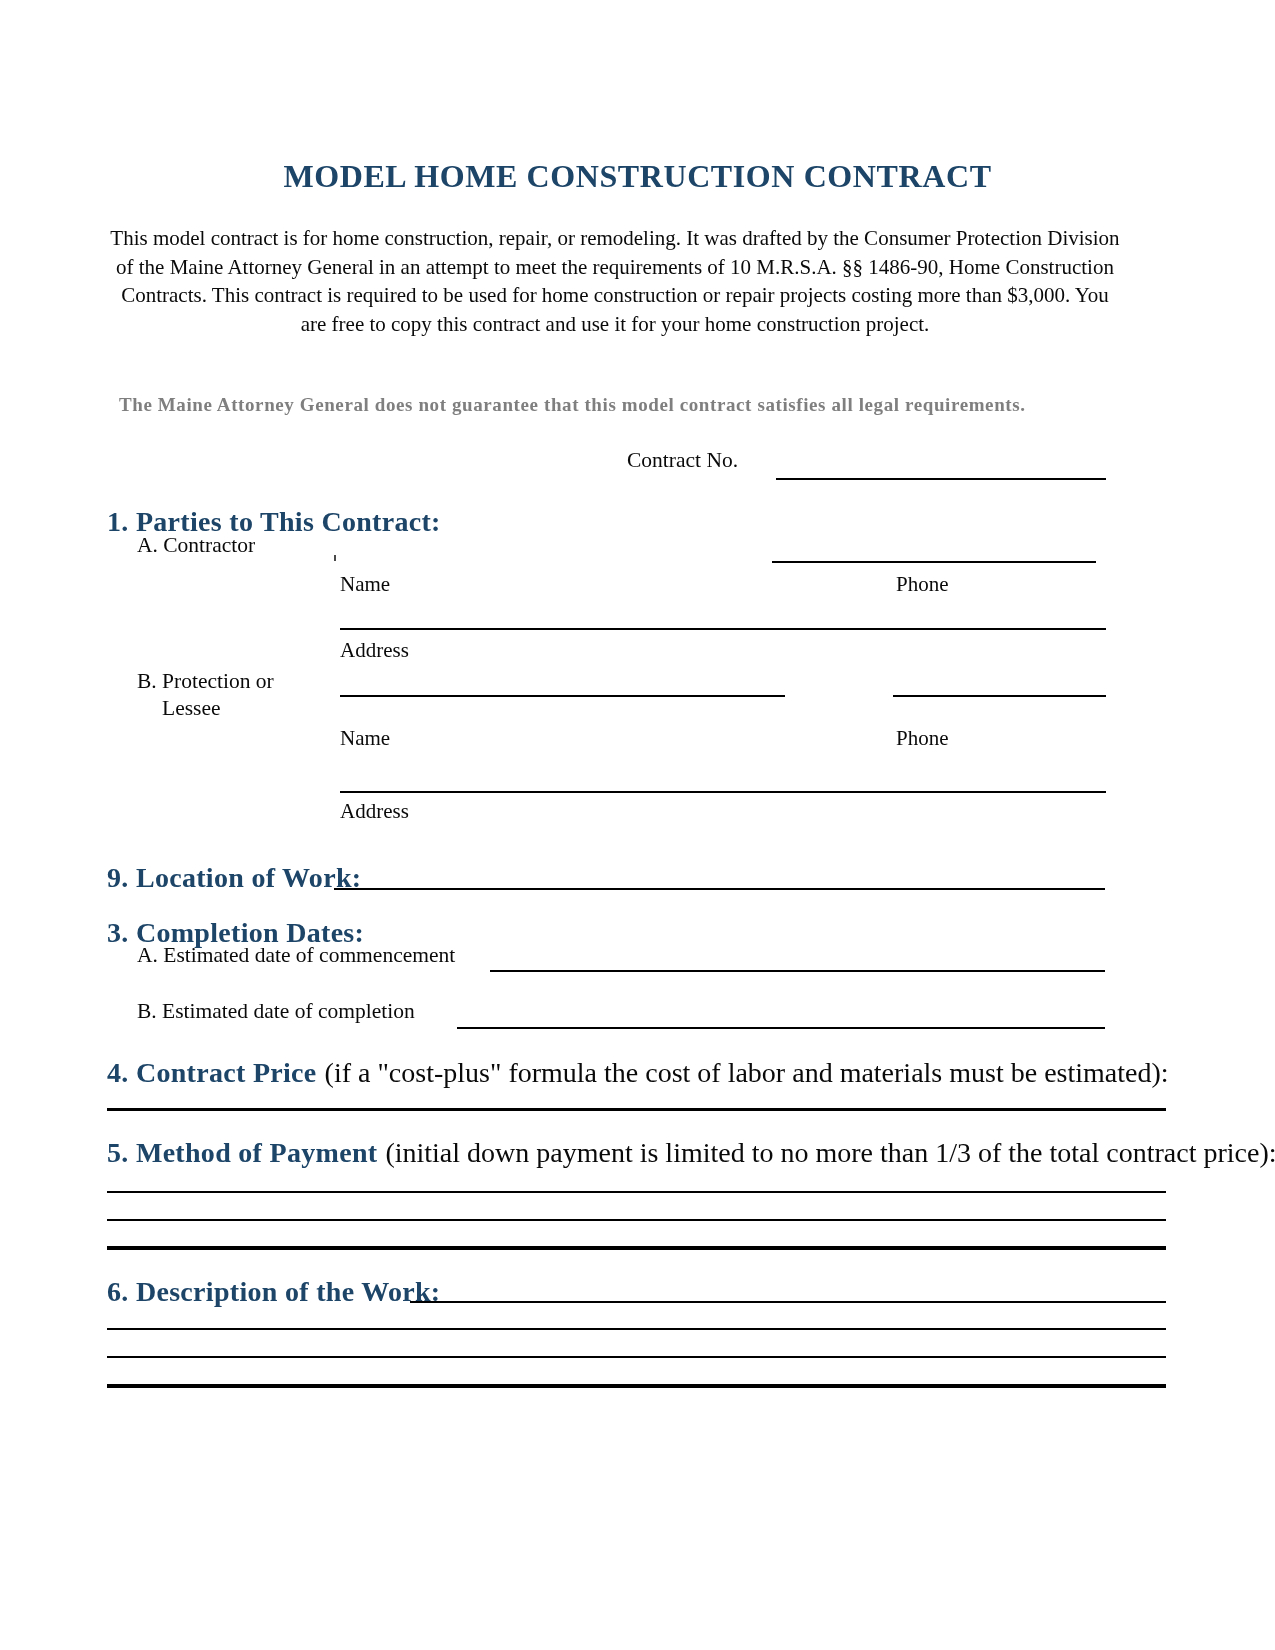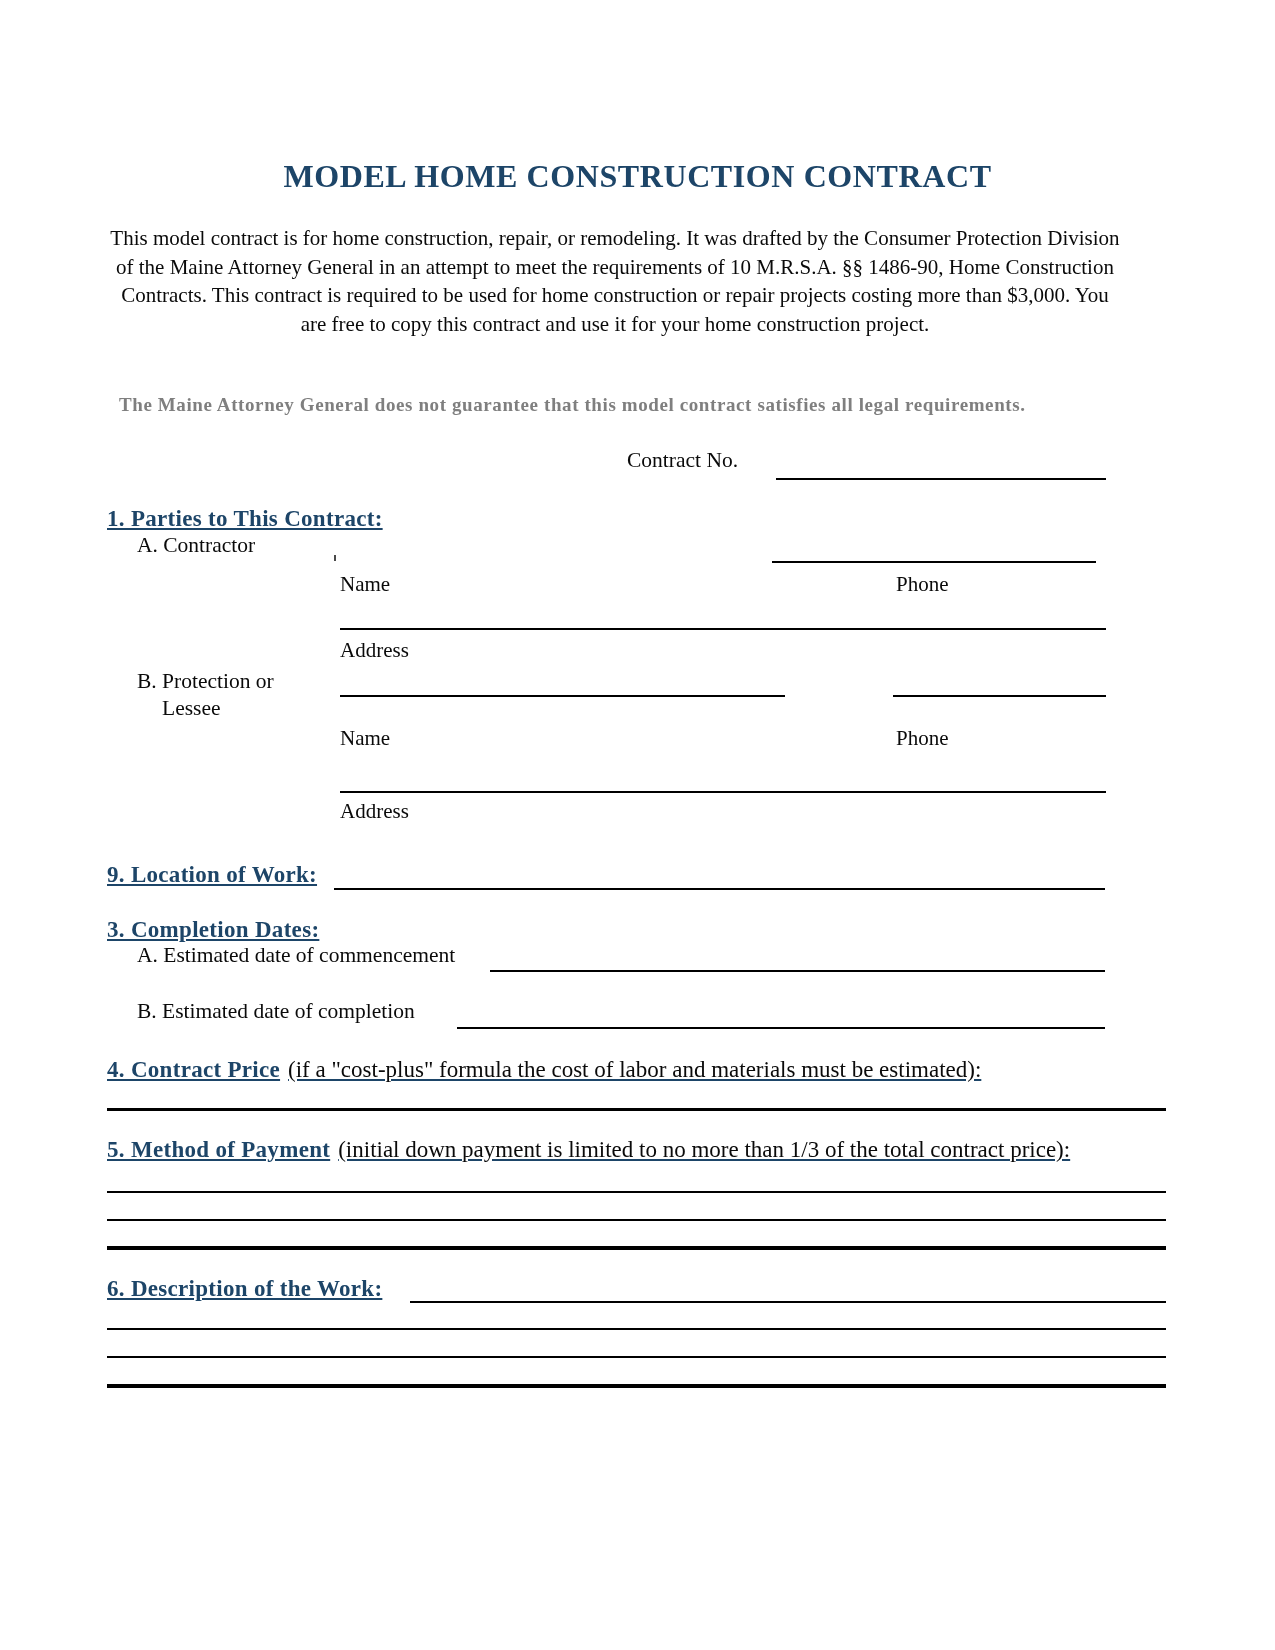--- a/index.html
+++ b/index.html
@@ -11,21 +11,21 @@
     color:#0a0a0a;
     overflow:hidden;
   }
   .abs{position:absolute;}
   .centered{left:0;width:1275px;text-align:center;}
   .navy{color:#1d4568;}
   .supertitle{font-size:22px;line-height:1.15;}
   .doctitle{font-size:32px;font-weight:bold;letter-spacing:0.6px;line-height:1.15;}
   .body-text{font-size:21px;line-height:28.6px;text-align:center;}
   .disclaimer{font-size:19px;font-weight:bold;color:#7f7f7f;letter-spacing:0.6px;line-height:1.2;}
-  .heading{font-size:23px;font-weight:bold;color:#1d4568;letter-spacing:0.3px;line-height:1.2;white-space:nowrap;text-decoration:underline;}
+  .heading{font-size:28px;font-weight:bold;color:#1d4568;letter-spacing:0.3px;line-height:1.2;white-space:nowrap;}
   .heading .note{font-weight:normal;color:#0a0a0a;letter-spacing:0px;margin-left:8px;}
   .item{font-size:21.5px;line-height:1.2;white-space:nowrap;}
   .field-label{font-size:21px;line-height:1.2;text-align:right;}
   .fill-line{background:#000000;height:2px;}
   .fill-line.thick{height:3px;}
   .fill-line.heavy{height:4px;}
   .stray{background:#4a4a4a;width:2px;height:6px;}
 </style>
 </head>
 <body>

